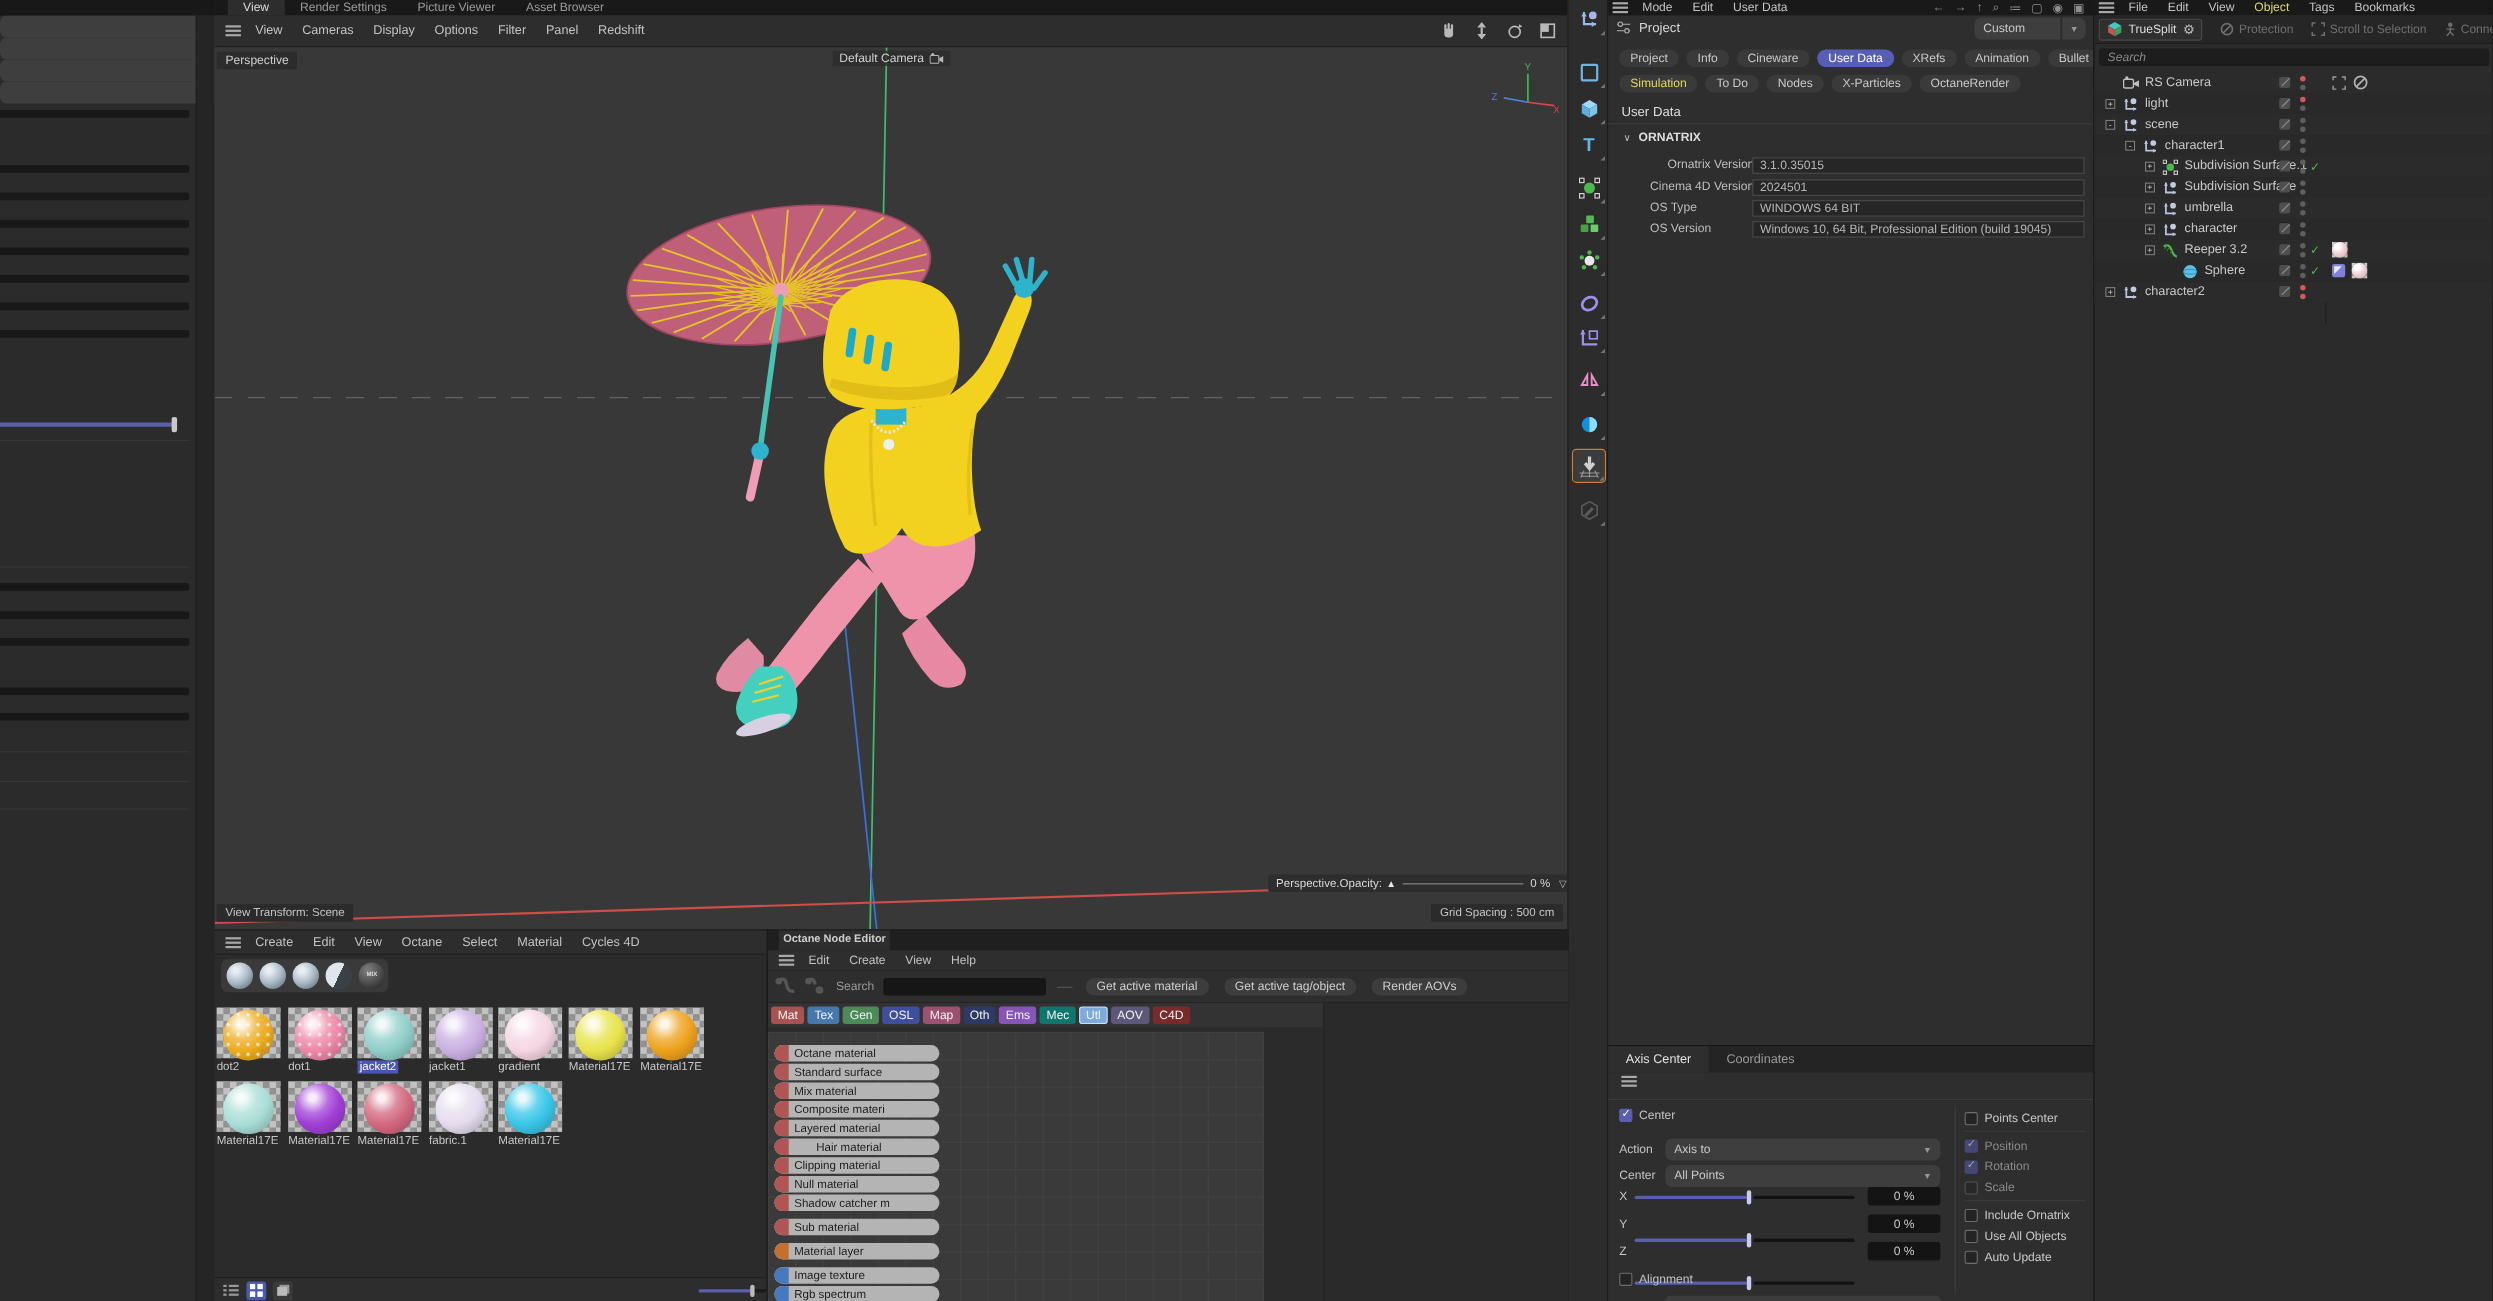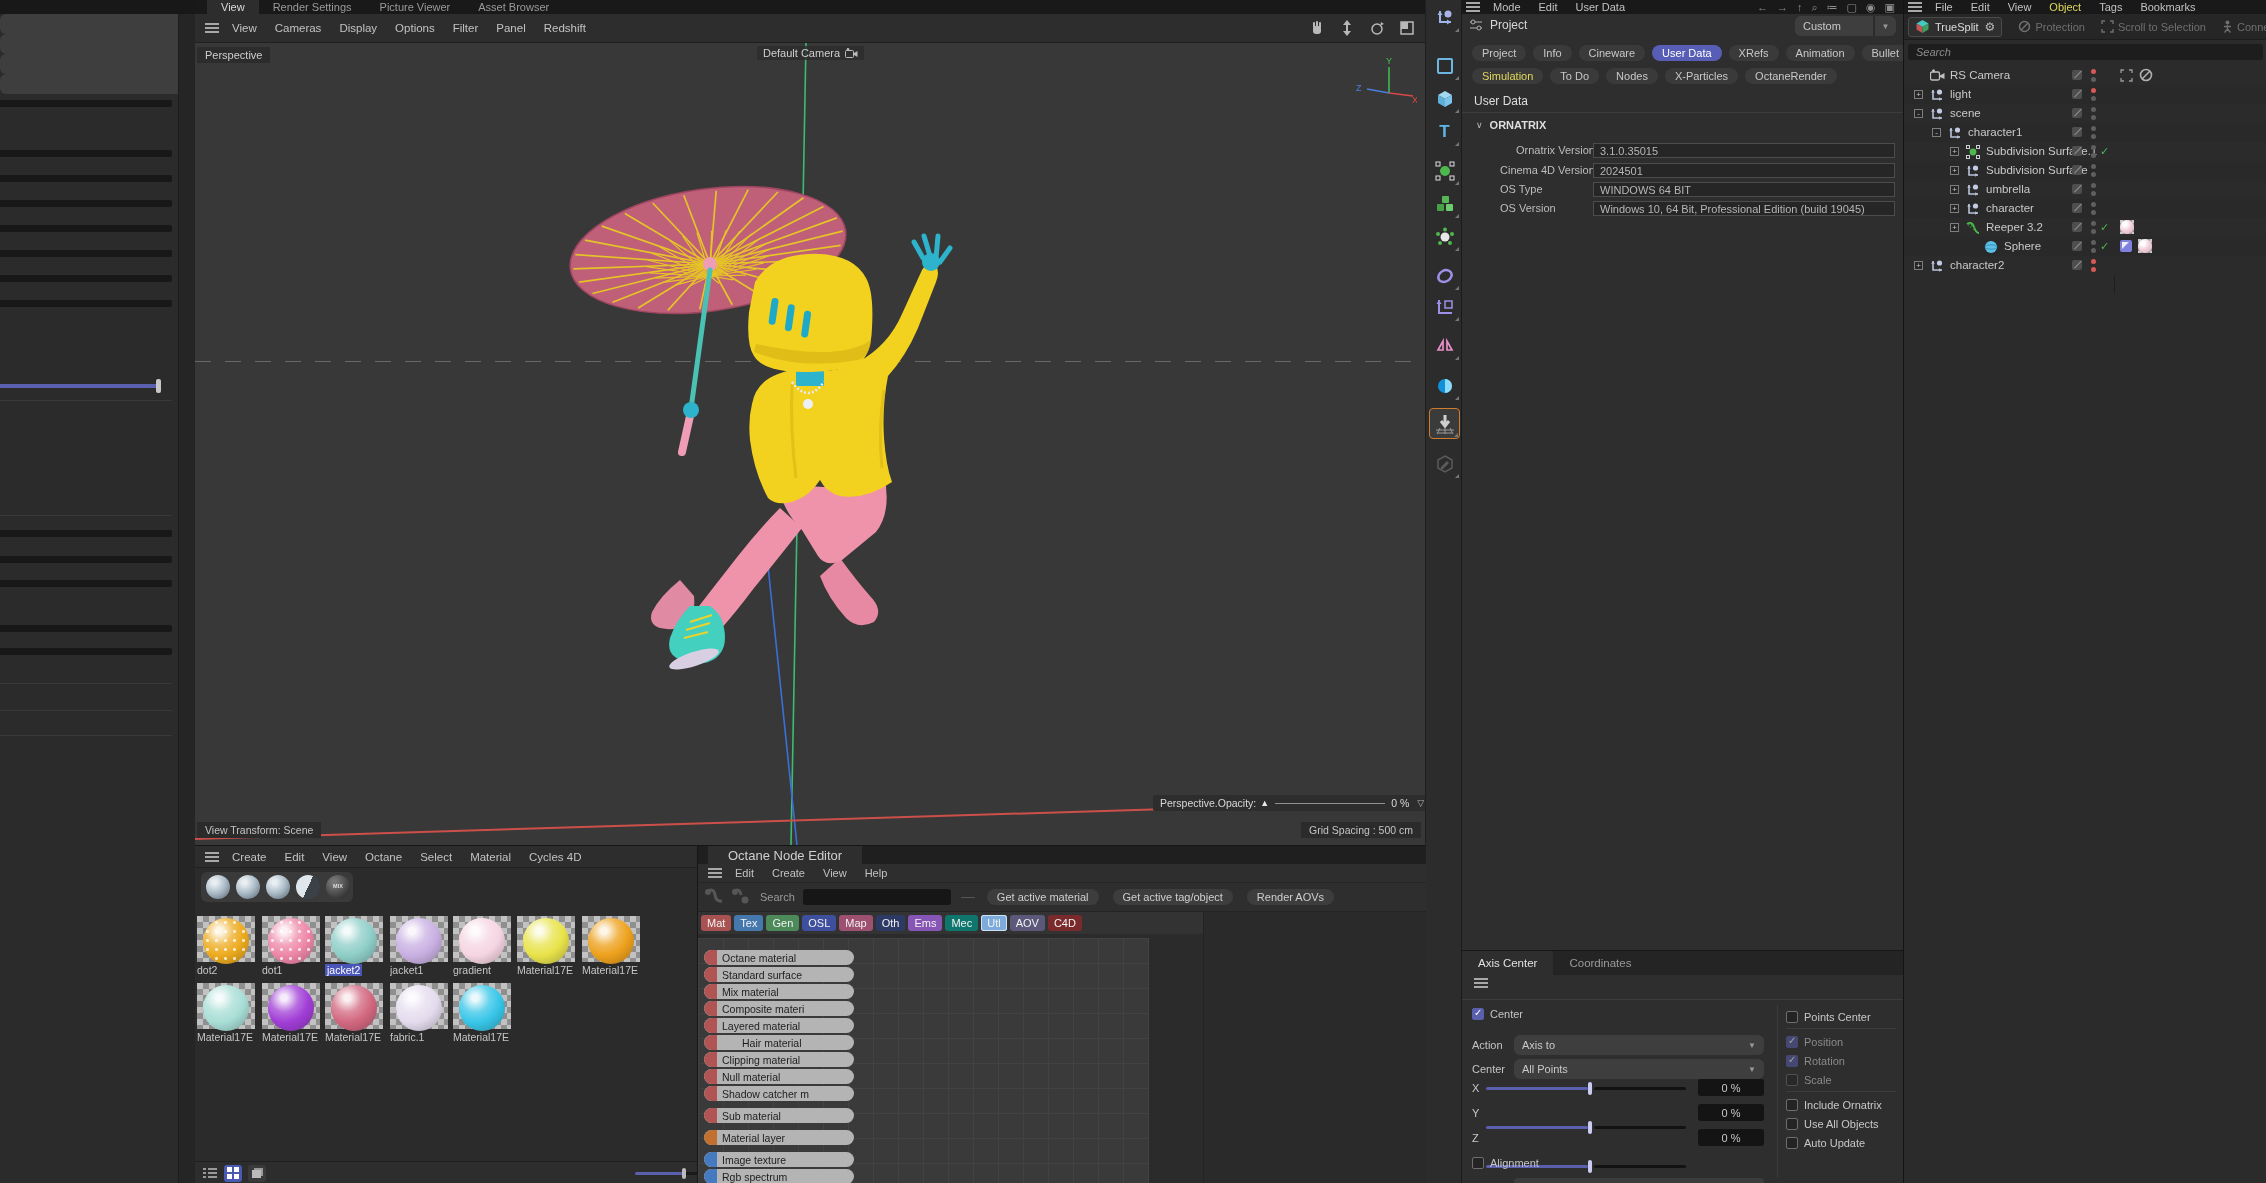--- a/index.html
+++ b/index.html
@@ -886,21 +886,21 @@
         <div style="position: absolute; left: 440px; top: 9px; width: 62px; height: 5px;">
           <div style="position: absolute; left: 0px; top: 1px; width: 50px; height: 3px; background: rgb(90, 95, 174); border-radius: 2px;"></div>
           <div style="position: absolute; left: 50px; top: 1px; width: 12px; height: 3px; background: rgb(26, 26, 26);"></div>
           <div style="position: absolute; left: 47px; top: -3px; width: 4px; height: 11px; background: rgb(187, 187, 187); border-radius: 2px;"></div>
         </div>
       </div>
   </div>
 
   <div class="abs" id="node-ed" style="left:697px;top:845px;width:728px;height:338px;background:#2b2b2b;border-top:1px solid #161616;border-left:1px solid #161616;">
     <div class="abs" style="left:0;top:0;width:728px;height:18px;background:#1f1f1f;">
-      <div class="abs txt" style="left:10px;top:0;height:18px;background:#2e2e2e;color:#cfcfcf;font-size:13px;padding:2px 20px;">Octane Node Editor</div>
+      <div class="abs txt" style="left:10px;top:0;height:18px;background:#2e2e2e;color:#cfcfcf;font-size:10px;padding:2px 4px;font-weight:bold;">Octane Node Editor</div>
     </div>
     <div class="abs row" id="ne-menu" style="left:0;top:18px;width:728px;height:18px;background:#2e2e2e;padding-left:6px;">
         <div class="hamb"></div>
         <div class="menu-item" style="font-size: 11px;">Edit</div>
         <div class="menu-item" style="font-size: 11px;">Create</div>
         <div class="menu-item" style="font-size: 11px;">View</div>
         <div class="menu-item" style="font-size: 11px;">Help</div>
       </div>
     <div class="abs row" id="ne-toolbar" style="left:0;top:36px;width:728px;height:30px;background:#2e2e2e;border-top:1px solid #262626;border-bottom:1px solid #242424;padding-left:6px;">
         <div style="width: 22px; height: 20px; margin-right: 4px;"><svg width="22" height="20">

